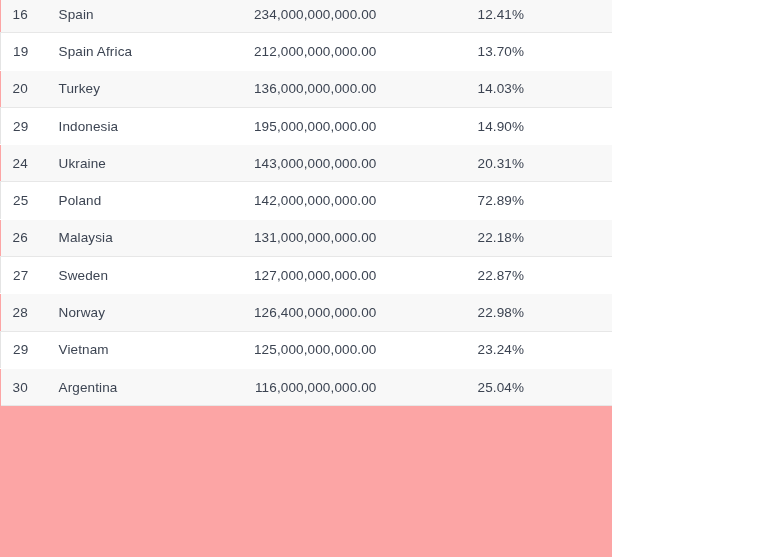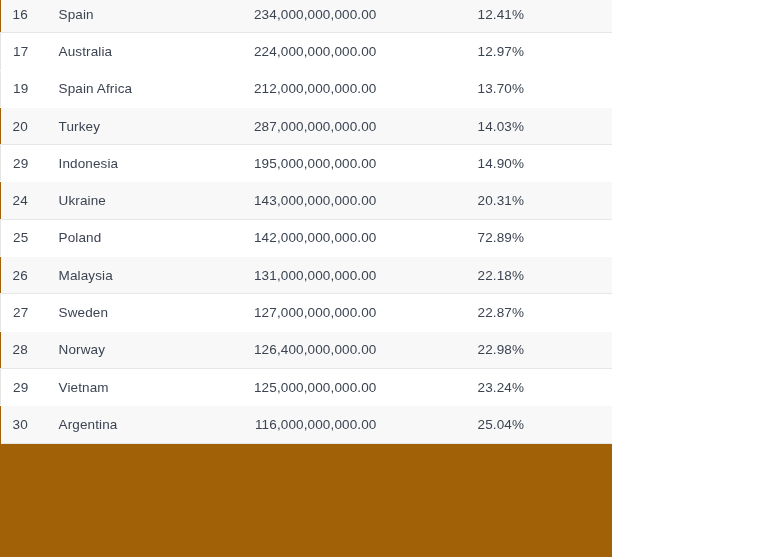--- a/index.html
+++ b/index.html
@@ -11,21 +11,21 @@
     height: 557px;
     overflow: hidden;
     font-family: "Liberation Sans", sans-serif;
   }
 
   #viewport {
     position: relative;
     width: 612px;
     height: 557px;
     overflow: hidden;
-    background: #a16207;
+    background: #fca5a5;
   }
 
   
   #table-scroll {
     position: absolute;
     left: 0;
     top: -5px;
     width: 772px;
   }
 
@@ -96,35 +96,29 @@
   <div id="table-scroll">
     <table class="data-table">
       <tbody>
           <tr class="row-shaded">
             <td class="cell-rank">16</td>
             <td class="cell-country">Spain</td>
             <td class="cell-value">234,000,000,000.00</td>
             <td class="cell-percent">12.41%</td>
           </tr>
           <tr class="row-plain">
-            <td class="cell-rank">17</td>
-            <td class="cell-country">Australia</td>
-            <td class="cell-value">224,000,000,000.00</td>
-            <td class="cell-percent">12.97%</td>
-          </tr>
-          <tr class="row-plain">
             <td class="cell-rank">19</td>
             <td class="cell-country">Spain Africa</td>
             <td class="cell-value">212,000,000,000.00</td>
             <td class="cell-percent">13.70%</td>
           </tr>
           <tr class="row-shaded">
             <td class="cell-rank">20</td>
             <td class="cell-country">Turkey</td>
-            <td class="cell-value">287,000,000,000.00</td>
+            <td class="cell-value">136,000,000,000.00</td>
             <td class="cell-percent">14.03%</td>
           </tr>
           <tr class="row-plain">
             <td class="cell-rank">29</td>
             <td class="cell-country">Indonesia</td>
             <td class="cell-value">195,000,000,000.00</td>
             <td class="cell-percent">14.90%</td>
           </tr>
           <tr class="row-shaded">
             <td class="cell-rank">24</td>

